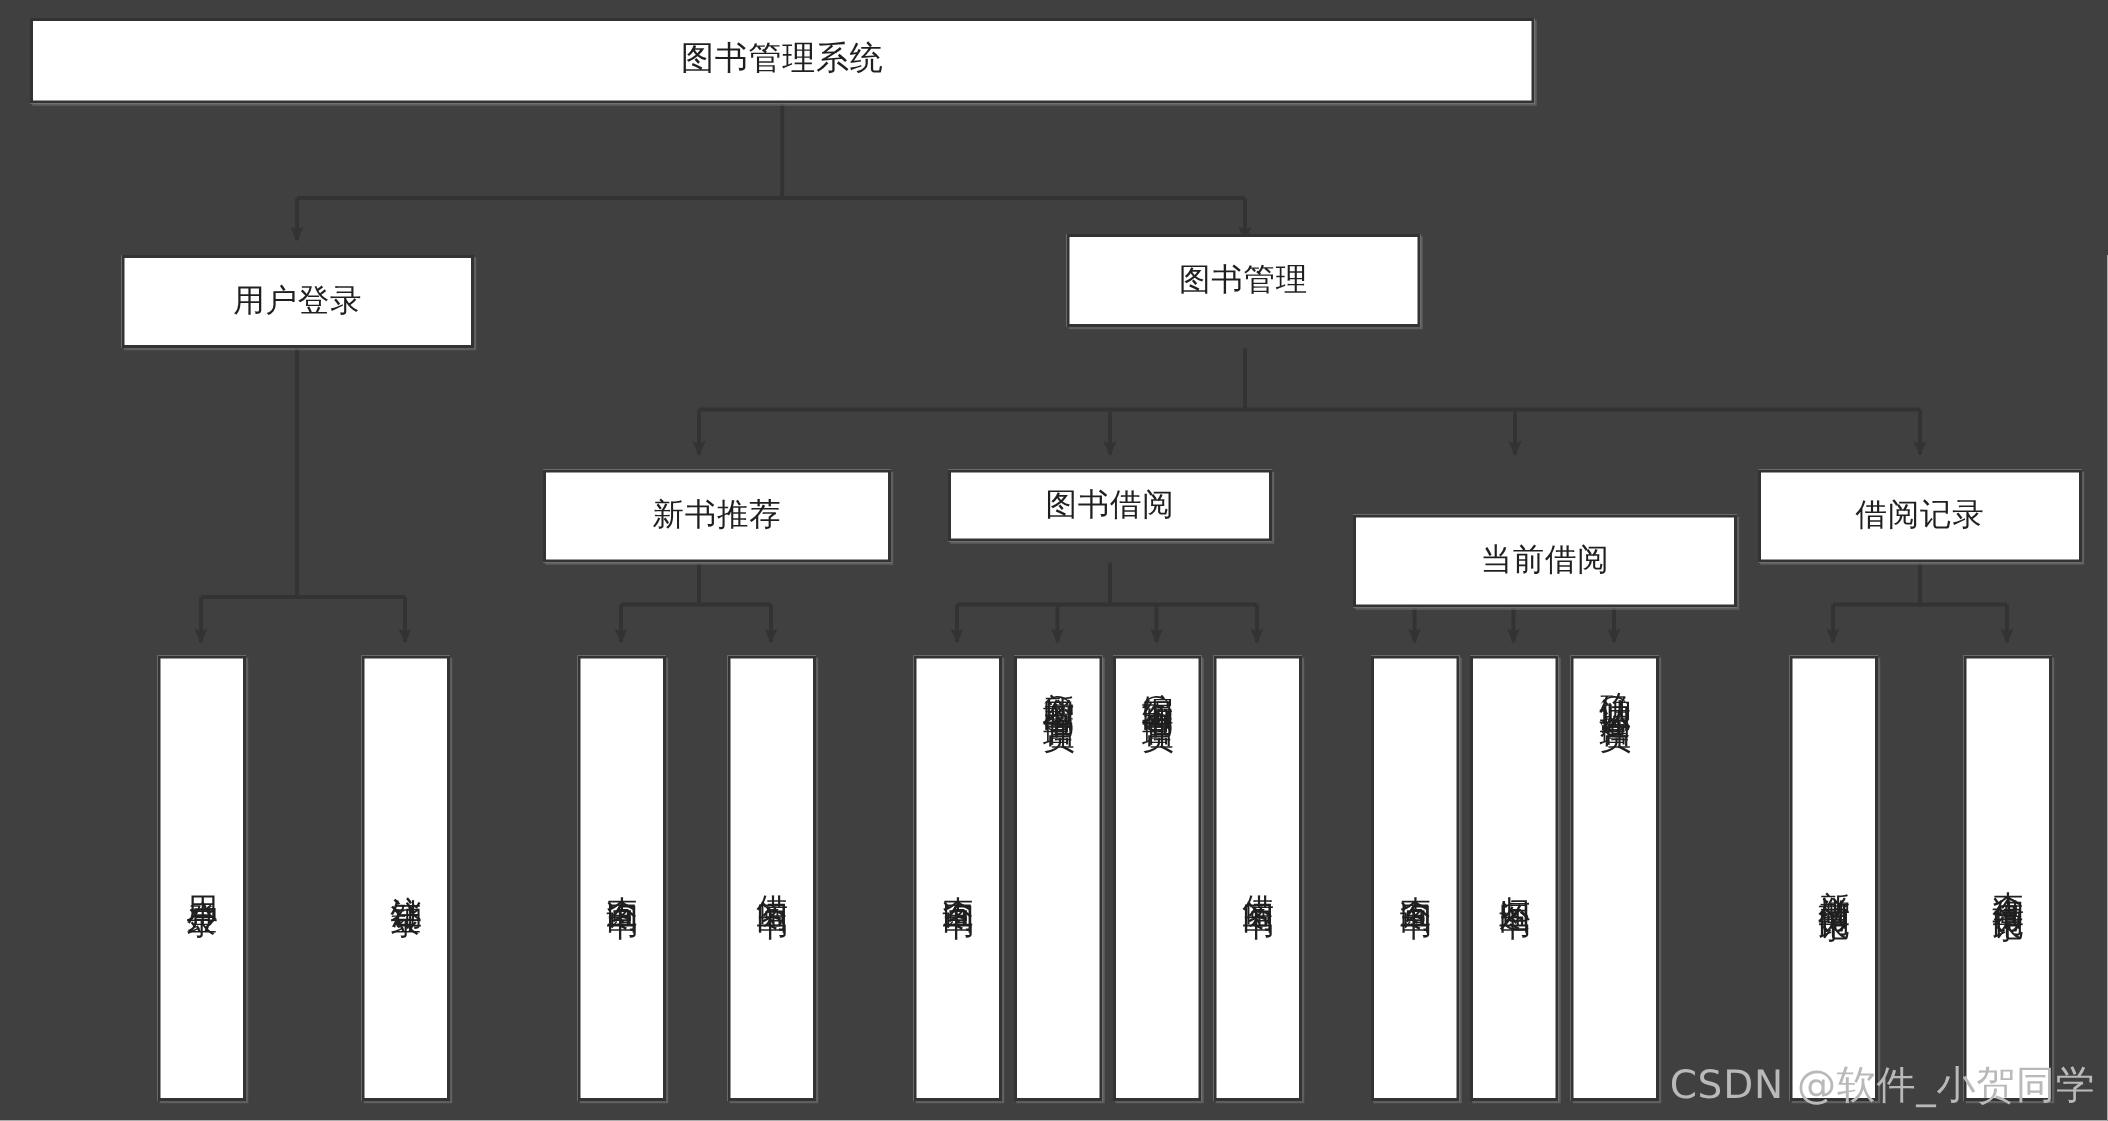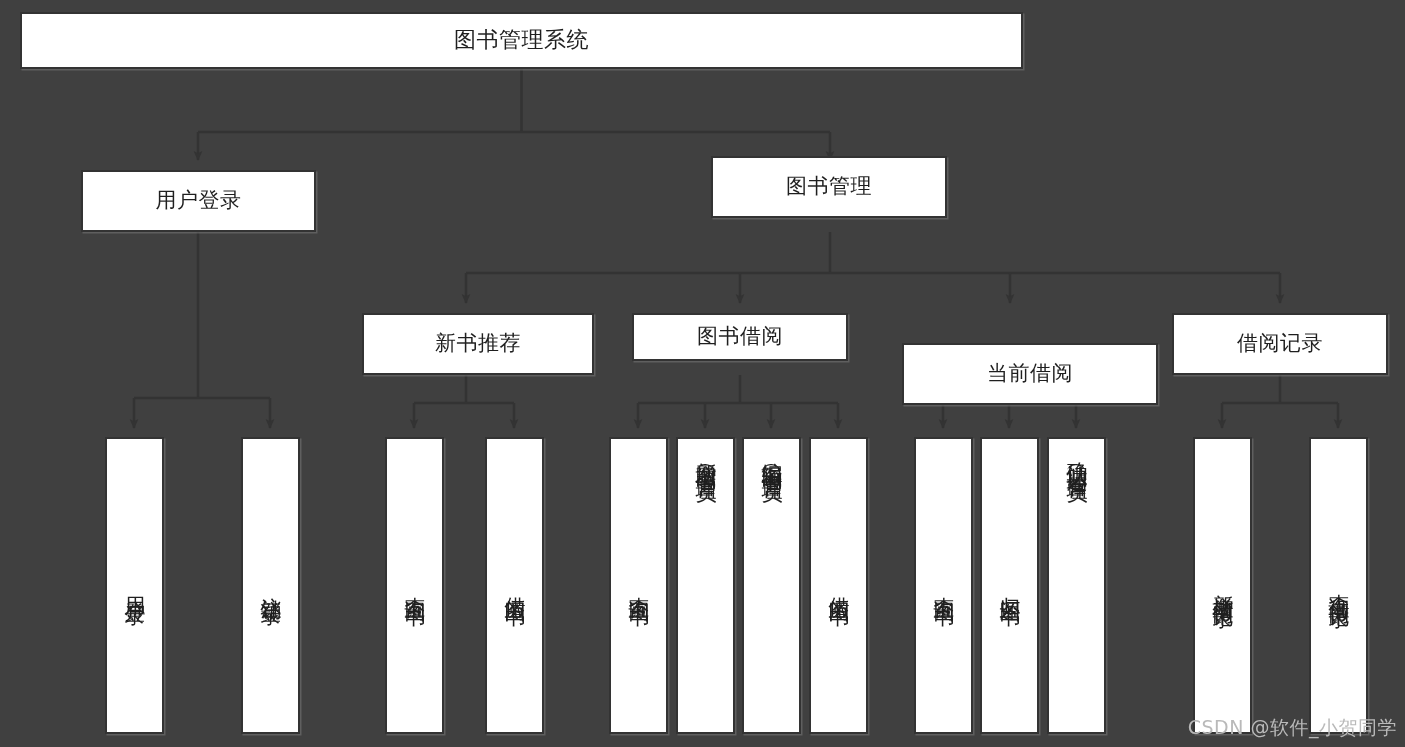--- a/index.html
+++ b/index.html
@@ -70,21 +70,21 @@
   }
   
   .node.vert.center {
     align-items: center;
     padding-top: 0;
   }
   #watermark {
     position: absolute;
     right: 8px;
     bottom: 6px;
-    font-size: 19px;
+    font-size: 26px;
     color: #b9b9b9;
     letter-spacing: 0.5px;
     z-index: 3;
     white-space: nowrap;
     font-family: "DejaVu Sans", "Liberation Sans", sans-serif;
   }
 </style>
 </head>
 <body>
 

